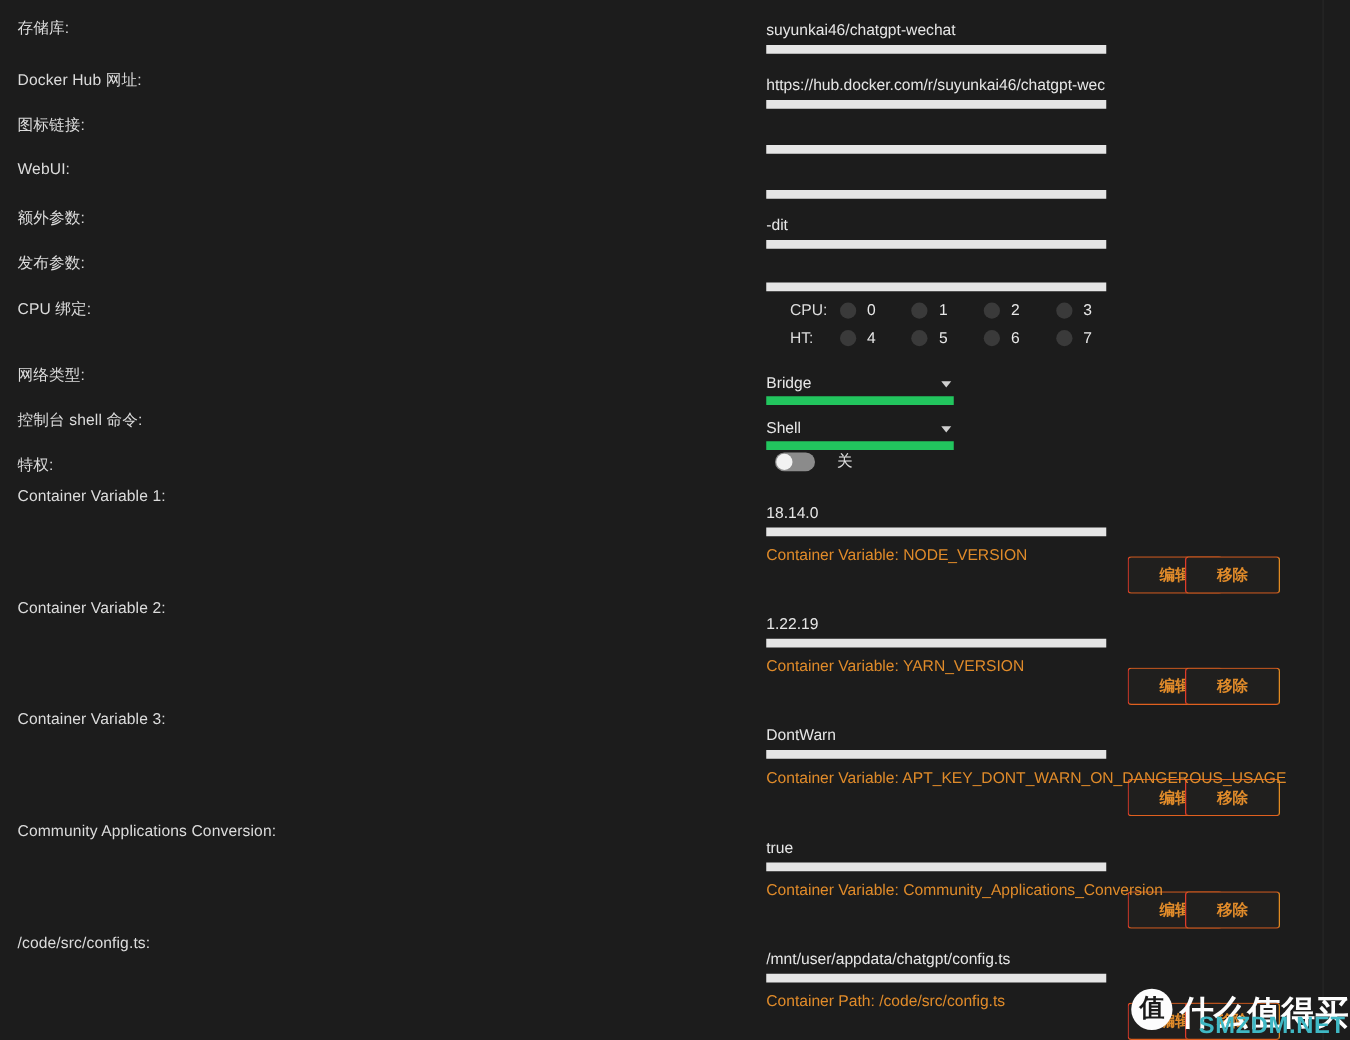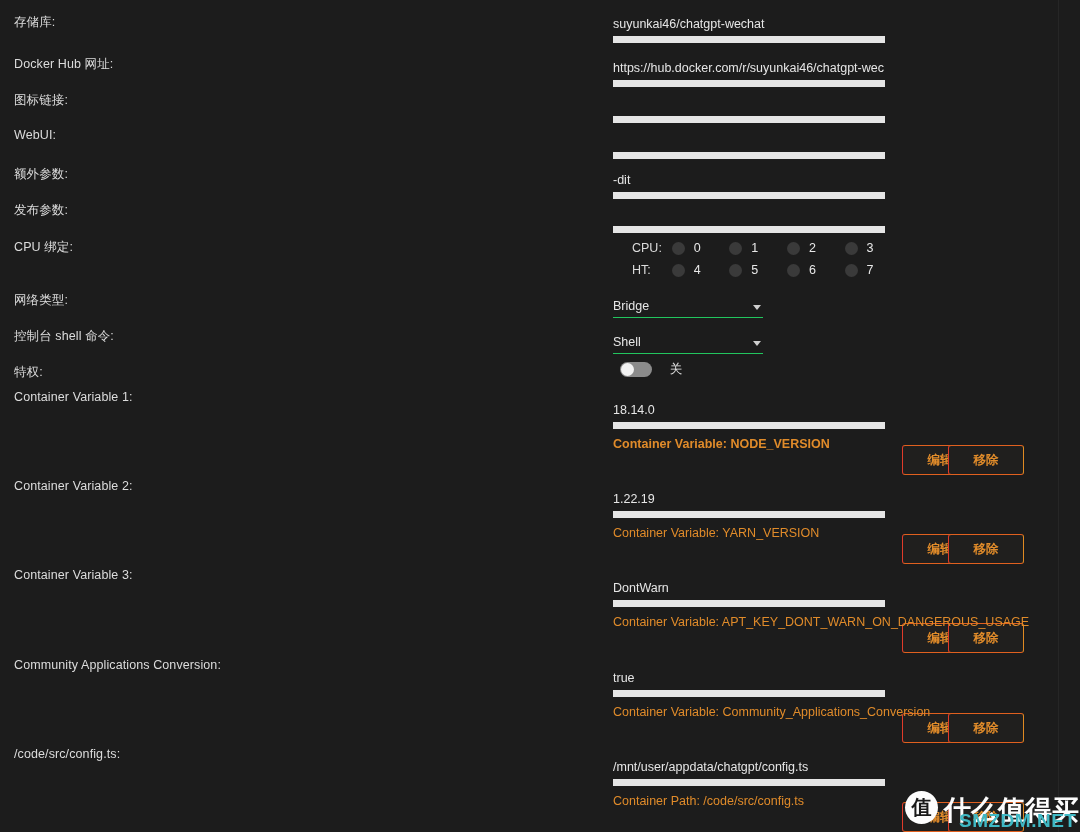--- a/index.html
+++ b/index.html
@@ -108,21 +108,21 @@
     color: #e8e8e8;
     vertical-align: middle;
   }
 
   
   .select {
     position: absolute;
     left: 613px;
     width: 150px;
     height: 26px;
-    border-bottom: 1px solid #22c55e;
+    border-bottom: 7px solid #22c55e;
   }
   .select .sval {
     position: absolute;
     left: 0;
     bottom: 4px;
     font-size: 12.5px;
     color: #e6e6e6;
   }
   .select .caret {
     position: absolute;
@@ -357,21 +357,21 @@
     </div>
   </div>
 
   <div class="row" style="top:390px;">
     <div class="label">Container Variable 1:</div>
     <div class="field" style="top:4px;">
       <span class="val">18.14.0</span>
     </div>
     <div class="btn btn-edit" style="top:7px;">编辑</div>
     <div class="btn btn-remove" style="top:7px;">移除</div>
-    <div class="caption" style="top:47px;font-weight:bold;">Container Variable: NODE_VERSION</div>
+    <div class="caption" style="top:47px;">Container Variable: NODE_VERSION</div>
   </div>
 
   <div class="row" style="top:479px;">
     <div class="label">Container Variable 2:</div>
     <div class="field" style="top:4px;">
       <span class="val">1.22.19</span>
     </div>
     <div class="btn btn-edit" style="top:7px;">编辑</div>
     <div class="btn btn-remove" style="top:7px;">移除</div>
     <div class="caption" style="top:47px;">Container Variable: YARN_VERSION</div>

